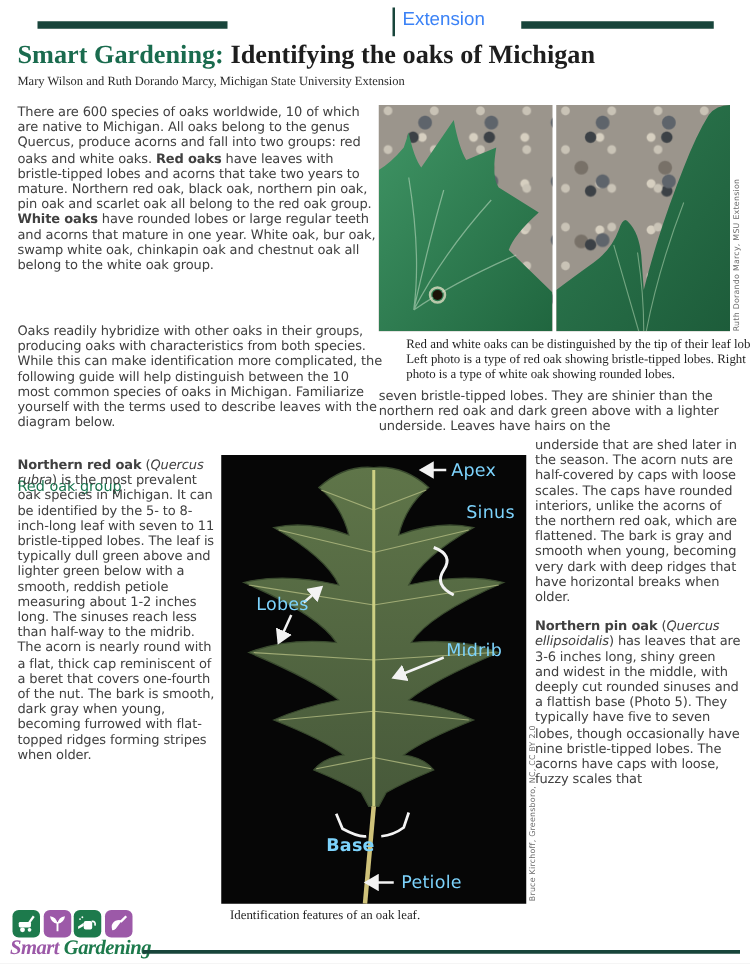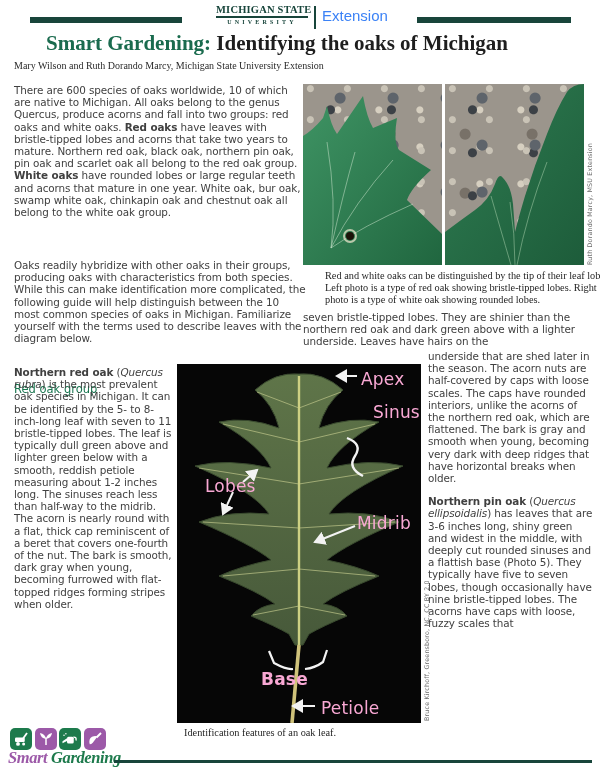--- a/index.html
+++ b/index.html
@@ -13,21 +13,21 @@
   .wm1{font-family:"Liberation Serif","DejaVu Serif",serif;font-weight:700;font-size:10.5px;
        letter-spacing:.2px;border-bottom:2px solid #18453B;padding-bottom:1px;white-space:nowrap;}
   .wm2{font-family:"Liberation Serif","DejaVu Serif",serif;font-weight:700;font-size:6px;
        letter-spacing:3.2px;margin-top:1px;white-space:nowrap;}
   .hdiv{position:absolute;left:314px;top:6px;width:1.5px;height:23px;background:#18453B;}
   .ext{position:absolute;left:322px;top:7px;font-size:15px;color:#3b82f6;
        font-family:"Liberation Sans","DejaVu Sans",sans-serif;}
   
   .title{position:absolute;left:14px;top:31px;width:580px;
          font-family:"Liberation Serif","DejaVu Serif",serif;font-size:21px;font-weight:700;color:#1e1e1e;}
-  .title .brand{color:#1A6B4E;margin-left:32px;}
+  .title .brand{color:#1A6B4E;}
   .byline{position:absolute;left:14px;top:60px;font-family:"Liberation Serif","DejaVu Serif",serif;
           font-size:10px;color:#2a2a2a;}
   
   .bodytext{font-size:10.4px;line-height:12.2px;letter-spacing:-.1px;color:#404040;}
   .p1{position:absolute;left:14px;top:84px;width:291px;}
   .p2{position:absolute;left:14px;top:259px;width:293px;}
   .sechead{position:absolute;left:14px;top:350px;font-size:11.5px;font-weight:400;color:#17754E;margin-top:32px;}
   .leftcol{position:absolute;left:14px;top:366px;width:160px;}
   .leftcol p,.rightcol p{margin:0 0 11px 0;}
   .rwide{position:absolute;left:303px;top:311px;width:295px;}
@@ -44,42 +44,38 @@
     background-size:37px 31px,53px 47px,61px 43px,41px 37px,67px 59px;}
   .photo svg{position:absolute;left:0;top:0;}
   .vcredit{position:absolute;writing-mode:vertical-rl;transform:rotate(180deg);
            font-size:6.3px;color:#6b6b6b;letter-spacing:.2px;display:flex;align-items:flex-end;}
   .vcredit.photos-credit{left:586px;top:84px;height:181px;}
   .vcredit.diagram-credit{left:423px;top:364px;height:357px;}
   .caption{font-family:"Liberation Serif","DejaVu Serif",serif;font-size:10.3px;line-height:12.2px;color:#1f1f1f;}
   .photo-caption{position:absolute;left:289px;top:270px;width:292px;margin-left:36px;}
   .diagram-caption{position:absolute;left:184px;top:727px;width:240px;}
   .diagram{position:absolute;left:177px;top:364px;width:244px;height:359px;background:#060606;}
-  .dlabel{position:absolute;color:#f9a8d4;font-size:17px;letter-spacing:.2px;}
+  .dlabel{position:absolute;color:#7dd3fc;font-size:14px;letter-spacing:.2px;}
   
   .flogo-icons{position:absolute;left:10px;top:728px;display:flex;gap:2.5px;}
   .ficon{width:22px;height:22px;border-radius:5px;display:flex;align-items:center;justify-content:center;}
   .ficon.green{background:#1D7A4C;}
   .ficon.purple{background:#9C59A8;}
   .flogo-text{position:absolute;left:8px;top:748px;font-family:Liberation Serif, serif;
               font-style:italic;font-weight:700;font-size:16.5px;letter-spacing:-.4px;}
   .flogo-text .w1{color:#9C59A8;}
   .flogo-text .w2{color:#1D7A4C;}
   .frule{position:absolute;left:114px;top:760px;width:478px;height:3px;background:#18453B;}
 </style>
 </head>
 <body>
 
 <div class="page">
 
   <div class="hbar left"></div>
-  <div class="wordmark">
-    <div class="wm1">MICHIGAN STATE</div>
-    <div class="wm2">UNIVERSITY</div>
-  </div>
   <div class="hdiv"></div>
   <div class="ext">Extension</div>
   <div class="hbar right"></div>
 
   <div class="title"><span class="brand">Smart Gardening:</span><span> Identifying the oaks of Michigan</span></div>
   <div class="byline">Mary Wilson and Ruth Dorando Marcy, Michigan State University Extension</div>
 
   <div class="bodytext p1"><span>There are 600 species of oaks worldwide, 10 of which are native to Michigan. All oaks belong to the genus Quercus, produce acorns and fall into two groups: red oaks and white oaks. </span><span style="font-weight: 700;">Red oaks</span><span> have leaves with bristle-tipped lobes and acorns that take two years to mature. Northern red oak, black oak, northern pin oak, pin oak and scarlet oak all belong to the red oak group. </span><span style="font-weight: 700;">White oaks</span><span> have rounded lobes or large regular teeth and acorns that mature in one year. White oak, bur oak, swamp white oak, chinkapin oak and chestnut oak all belong to the white oak group.</span></div>
   <div class="bodytext p2">Oaks readily hybridize with other oaks in their groups, producing oaks with characteristics from both species. While this can make identification more complicated, the following guide will help distinguish between the 10 most common species of oaks in Michigan. Familiarize yourself with the terms used to describe leaves with the diagram below.</div>
 

